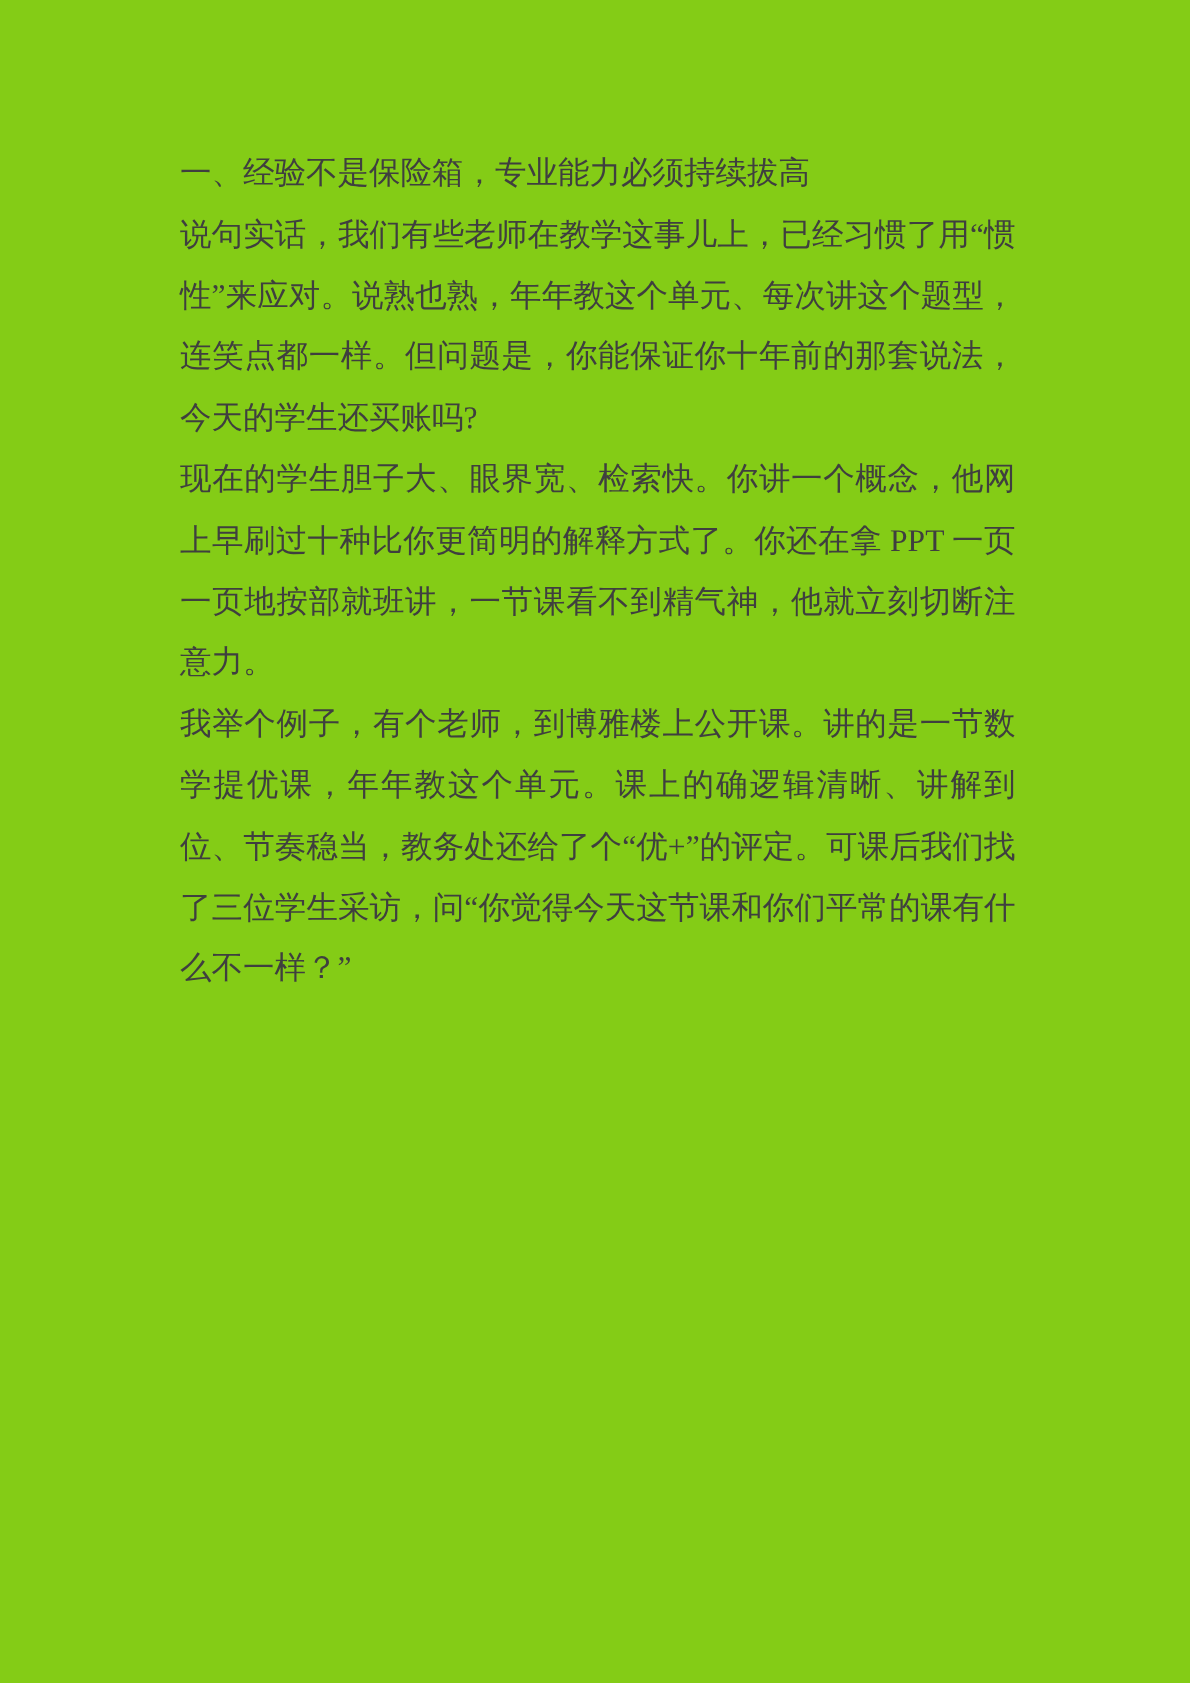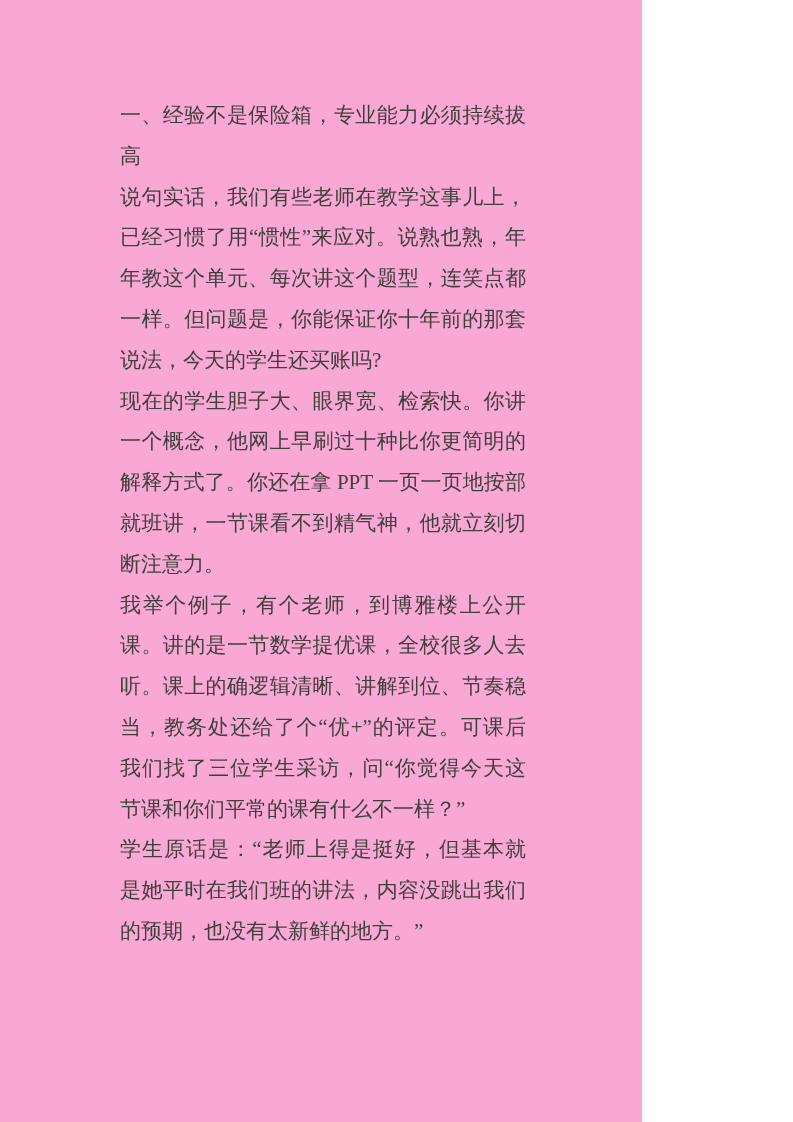--- a/index.html
+++ b/index.html
@@ -2,23 +2,23 @@
 <html><head>
 <meta charset="utf-8">
 <style>
   html, body {
     margin: 0;
     padding: 0;
     background: #ffffff;
   }
   .page {
     position: relative;
-    width: 642px;
+    width: 793px;
     height: 1122px;
-    background: #f9a8d4;
+    background: #84cc16;
     overflow: hidden;
     box-sizing: border-box;
   }
   .content {
     box-sizing: border-box;
     padding: 95px 116px 0 120px;
     font-family: "Liberation Serif", "DejaVu Serif", serif;
     font-size: 21px;
     line-height: 40.8px;
     color: #3f3f3f;
@@ -34,16 +34,15 @@
   }
 </style>
 </head>
 <body>
 
 <div class="page">
   <div class="content">
     <p class="heading">一、经验不是保险箱，专业能力必须持续拔高</p>
     <p class="para">说句实话，我们有些老师在教学这事儿上，已经习惯了用“惯性”来应对。说熟也熟，年年教这个单元、每次讲这个题型，连笑点都一样。但问题是，你能保证你十年前的那套说法，今天的学生还买账吗?</p>
     <p class="para">现在的学生胆子大、眼界宽、检索快。你讲一个概念，他网上早刷过十种比你更简明的解释方式了。你还在拿 PPT 一页一页地按部就班讲，一节课看不到精气神，他就立刻切断注意力。</p>
-    <p class="para">我举个例子，有个老师，到博雅楼上公开课。讲的是一节数学提优课，全校很多人去听。课上的确逻辑清晰、讲解到位、节奏稳当，教务处还给了个“优+”的评定。可课后我们找了三位学生采访，问“你觉得今天这节课和你们平常的课有什么不一样？”</p>
-    <p class="para">学生原话是：“老师上得是挺好，但基本就是她平时在我们班的讲法，内容没跳出我们的预期，也没有太新鲜的地方。”</p>
+    <p class="para">我举个例子，有个老师，到博雅楼上公开课。讲的是一节数学提优课，年年教这个单元。课上的确逻辑清晰、讲解到位、节奏稳当，教务处还给了个“优+”的评定。可课后我们找了三位学生采访，问“你觉得今天这节课和你们平常的课有什么不一样？”</p>
   </div>
 </div>
 
 </body></html>

